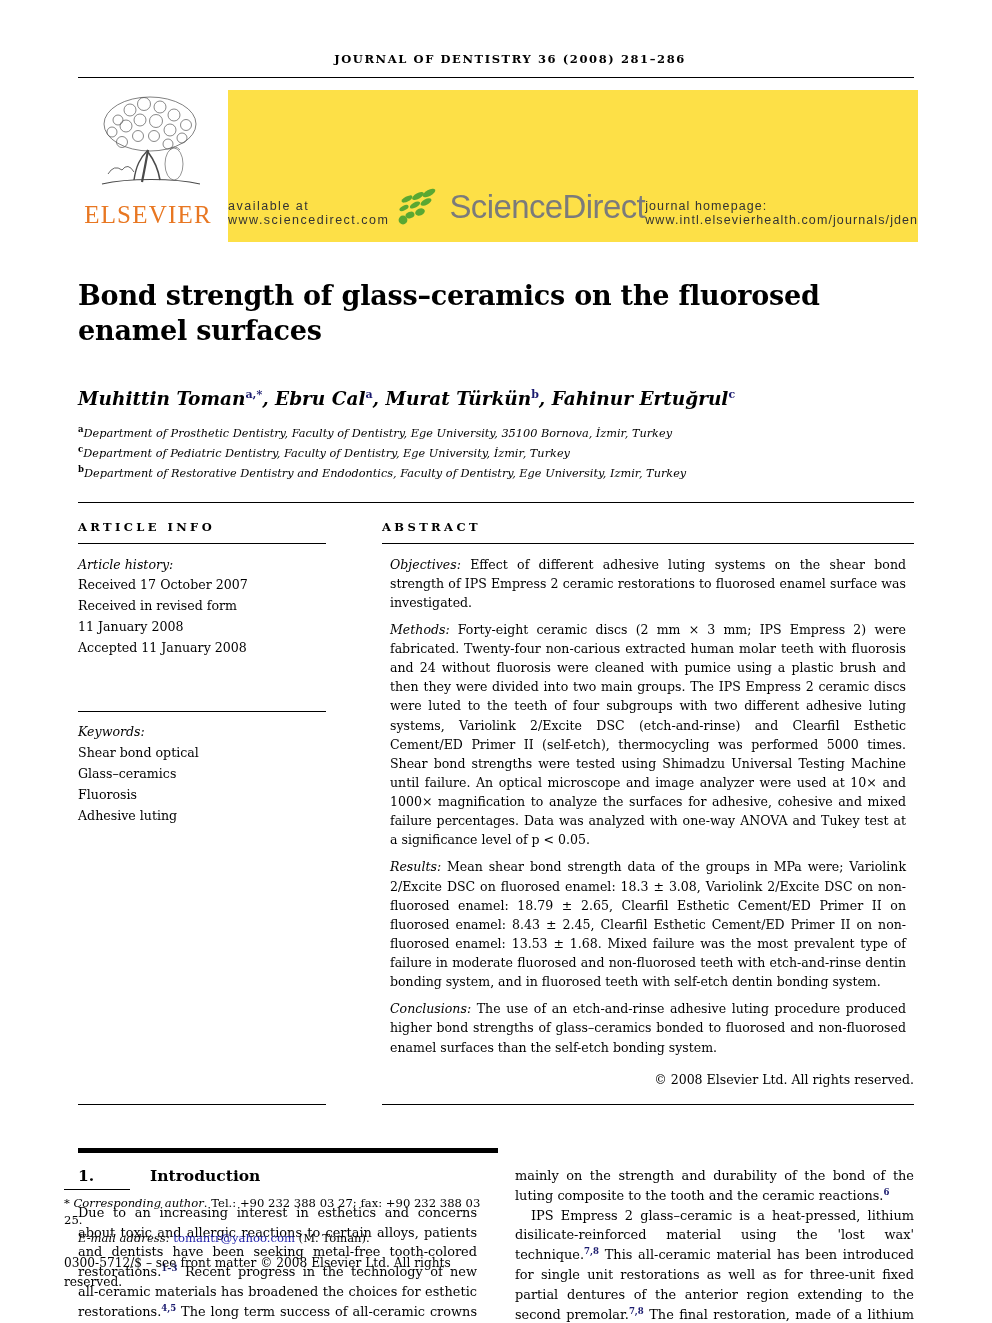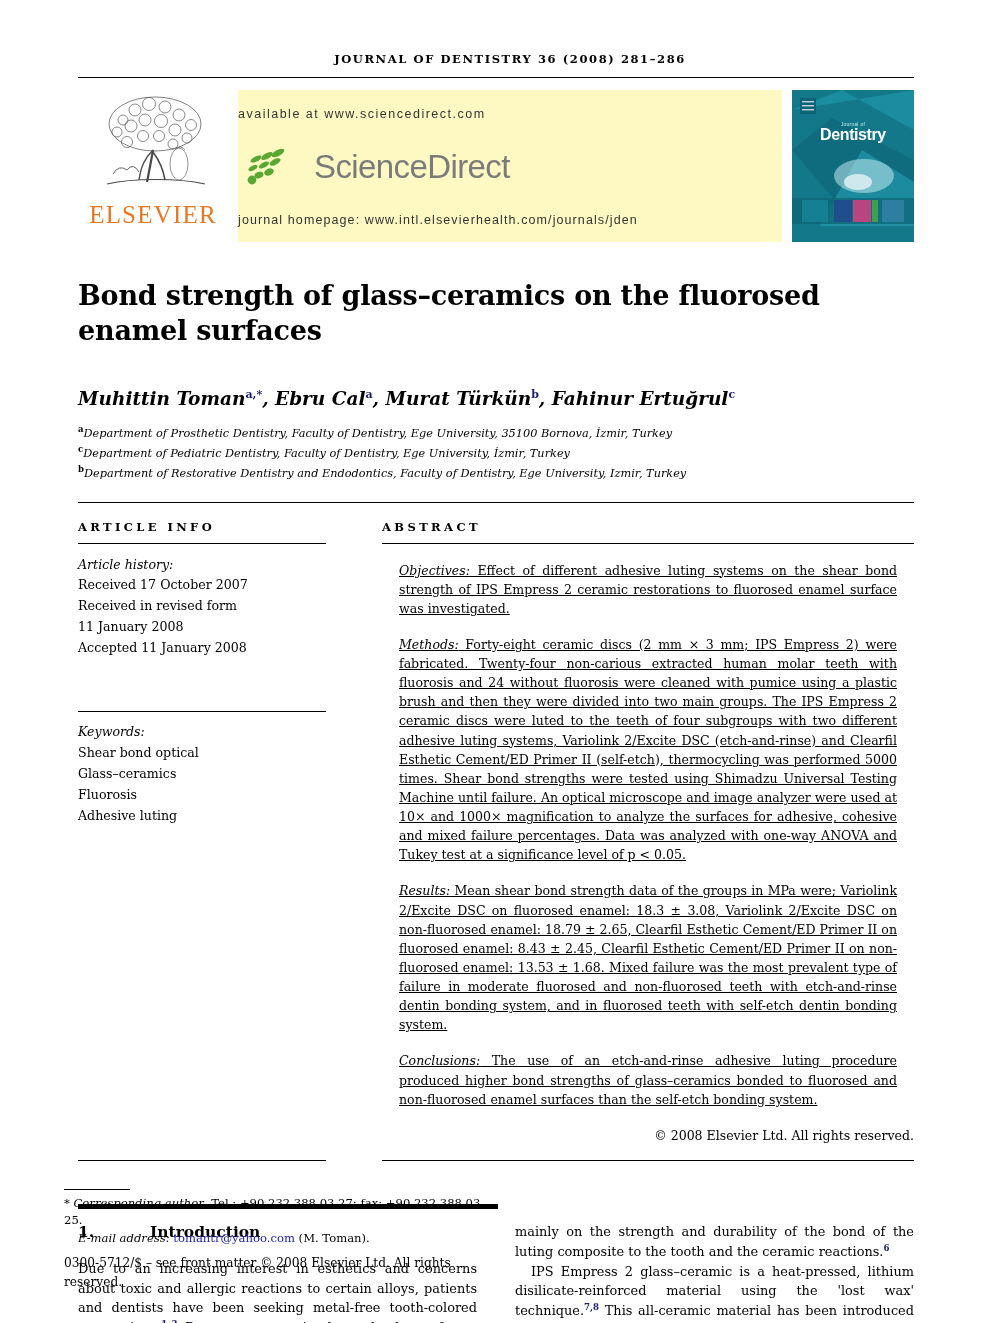--- a/index.html
+++ b/index.html
@@ -48,33 +48,33 @@
   .elsevier-word {
     font-family: "Liberation Serif", serif;
     color: #E87722;
     font-size: 25px;
     letter-spacing: 1.2px;
     line-height: 1;
     margin-top: 2px;
   }
   .sd-band {
     flex: 1;
-    background: #fef9c3;
+    background: #fde047;
     margin: 0 10px;
-    display: flex; flex-direction: column;
-    align-items: flex-start; justify-content: space-between;
+    display: flex; 
+    align-items: flex-end; justify-content: space-between;
     padding: 17px 0 15px 0;
   }
   .sd-avail {
     font-family: "Liberation Sans", sans-serif;
     font-size: 12.5px;
     letter-spacing: 1.5px;
     color: #333;
   }
-  .sd-logo-row { display: flex; align-items: center; gap: 20px; }
+  .sd-logo-row { display: flex; align-items: center; gap: 4px; }
   .sd-word {
     font-family: "Liberation Sans", sans-serif;
     font-size: 33px;
     color: #7b7b7b;
     letter-spacing: -0.6px;
   }
   .sd-home {
     font-family: "Liberation Sans", sans-serif;
     font-size: 12.5px;
     letter-spacing: 1.1px;
@@ -145,21 +145,21 @@
   .kw-block { margin-top: 52px; }
   .kw-list { margin-top: 10px; }
 
   .abs-body {
     font-family: "DejaVu Serif", serif;
     font-size: 12.55px;
     line-height: 1.525;
     text-align: justify;
     margin-top: 11px;
   }
-  .abs-body p { margin: 17px; text-decoration: underline; }
+  .abs-body p { margin: 8px; }
   .abs-body .lbl { font-style: italic; }
   .copyright { text-align: right; margin-top: 13px; }
 
   .rule-close-left {
     margin-top: 15px;
     border-top: 1.1px solid #000;
     width: 248px;
   }
   .rule-close-right {
     margin-top: 15px;

